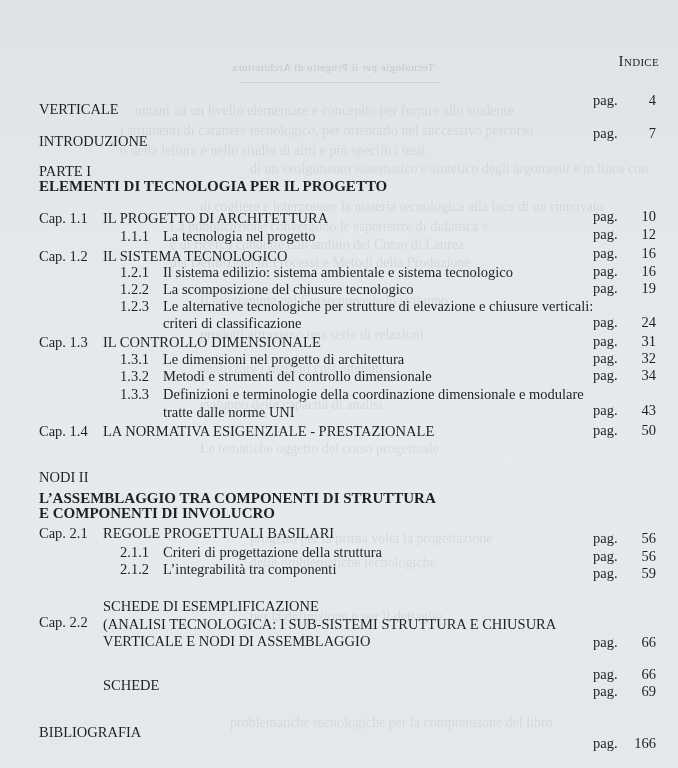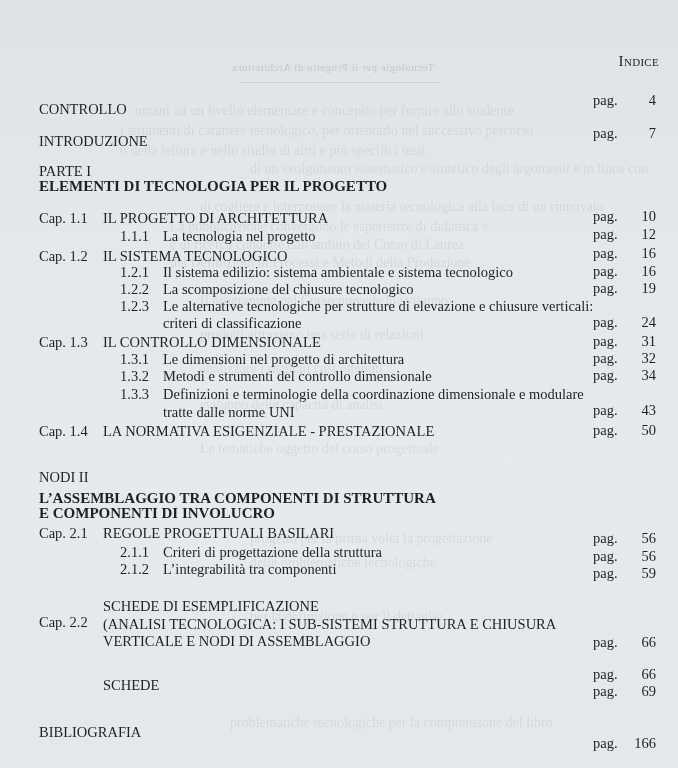--- a/index.html
+++ b/index.html
@@ -115,21 +115,21 @@
   <div class="ghost" style="left:200px; top:358px;">analizzare i risultati così ottenuti</div>
   <div class="ghost" style="left:200px; top:394px;">sviluppo delle capacità di analisi</div>
   <div class="ghost" style="left:200px; top:438px;">Le tematiche oggetto del corso progettuale</div>
   <div class="ghost" style="left:250px; top:528px;">progetto per la prima volta la progettazione</div>
   <div class="ghost" style="left:250px; top:552px;">delle problematiche tecnologiche</div>
   <div class="ghost" style="left:250px; top:606px;">per la definizione e per il dettaglio</div>
   <div class="ghost" style="left:230px; top:712px;">problematiche tecnologiche per la comprensione del libro</div>
 
   <div class="running-head">Indice</div>
 
-  <div class="line" style="left:39px; top:101px;">CONTROLLO</div>
+  <div class="line" style="left:39px; top:101px;">VERTICALE</div>
   <div class="pag" style="top:92px;">pag.</div>
   <div class="num" style="top:92px;">4</div>
 
   <div class="line" style="left:39px; top:133px;">INTRODUZIONE</div>
   <div class="pag" style="top:125px;">pag.</div>
   <div class="num" style="top:125px;">7</div>
 
   <div class="line" style="left:39px; top:163px;">PARTE I</div>
   <div class="line bold" style="left:39px; top:178px;">ELEMENTI DI TECNOLOGIA PER IL PROGETTO</div>
 

